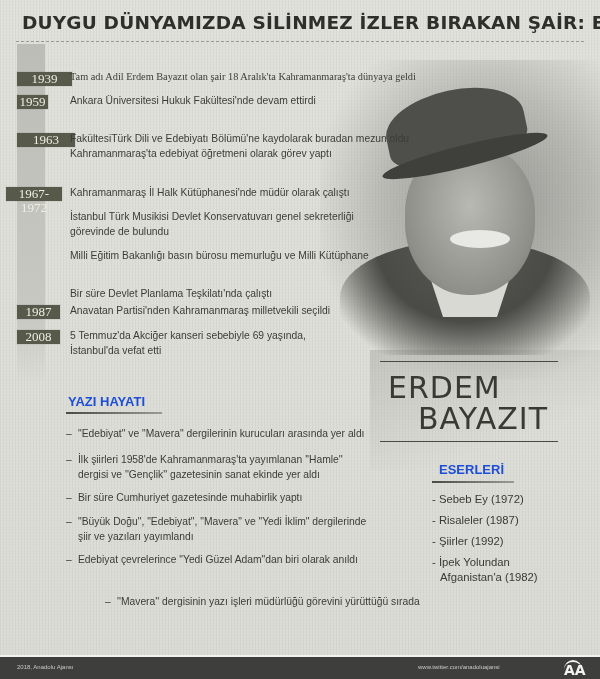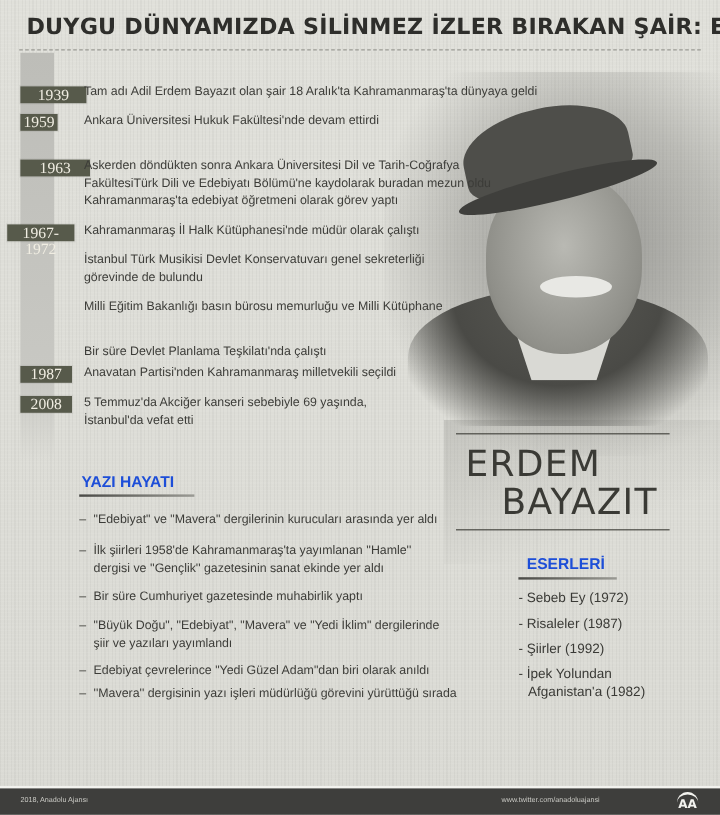--- a/index.html
+++ b/index.html
@@ -74,21 +74,21 @@
   .eser-item { position:absolute; left:432px; font-size:11.3px; line-height:15px; color:#3a3a36; white-space:nowrap; }
   .eser-item .cont { display:block; padding-left:8px; }
 
   .footer {
     position:absolute; left:0; top:655px; width:600px; height:24px; background:#3e3e3c;
     border-top:2px solid #f2f2ee;
   }
   .footer-left { position:absolute; left:17px; top:7px; font-size:6px; color:#c9c9c4; }
   .footer-right { position:absolute; left:418px; top:7px; font-size:6px; color:#c9c9c4; }
   .aa-logo { position:absolute; left:564px; top:3px; width:18px; height:17px; color:#f3f3ef;
-    font-family:"DejaVu Sans", sans-serif; font-weight:bold; font-size:10px; line-height:17px; text-align:center;
+    font-family:"DejaVu Sans", sans-serif; font-weight:bold; font-size:14px; line-height:17px; text-align:left;
     border-top:2px solid #f3f3ef; border-radius:50% 50% 0 0; }
 </style>
 </head>
 <body>
 
 <div class="bg-texture"></div>
 <div class="photo-area"></div>
 <div class="brush"></div>
 
 <div class="portrait">
@@ -100,32 +100,31 @@
   <div class="cap-brim"></div>
 </div>
 
 <div class="title">DUYGU DÜNYAMIZDA SİLİNMEZ İZLER BIRAKAN ŞAİR: ERDEM BAYAZIT</div>
 <div class="title-rule"></div>
 
 <div class="timeline-bar"></div>
 
 <div>
   <div class="year" style="left:17px;top:72px;width:55px;">1939</div>
-  <div class="tl-text" style="top:70px;">
+  <div class="tl-text" style="top:70px;font-family:Liberation Serif, serif;">
     <span>Tam adı Adil Erdem Bayazıt olan şair 18 Aralık'ta Kahramanmaraş'ta  dünyaya geldi</span>
   </div>
 
   <div class="year" style="left:17px;top:95px;width:31px;">1959</div>
   <div class="tl-text" style="top:94px;">
     <div>Ankara Üniversitesi Hukuk Fakültesi'nde devam ettirdi</div>
   </div>
 
   <div class="year" style="left:17px;top:133px;width:58px;">1963</div>
   <div class="tl-text" style="top:132px;">
-    <div>Askerden döndükten sonra Ankara Üniversitesi Dil ve Tarih-Coğrafya</div>
     <div>FakültesiTürk Dili ve Edebiyatı Bölümü'ne kaydolarak buradan mezun oldu</div>
     <div>Kahramanmaraş'ta edebiyat öğretmeni olarak görev yaptı</div>
   </div>
 
   <div class="year" style="left:6px;top:187px;width:56px;">1967-1972</div>
   <div class="tl-text" style="top:186px;">
     <div>Kahramanmaraş İl Halk Kütüphanesi'nde müdür olarak çalıştı</div>
   </div>
 
   <div class="tl-text" style="top:210px;">
@@ -172,21 +171,21 @@
   <div class="yazi-item" style="top:490px;">
     <span class="dash">–</span><span>Bir süre Cumhuriyet gazetesinde muhabirlik yaptı</span>
   </div>
   <div class="yazi-item" style="top:514px;">
     <span class="dash">–</span><span>"Büyük Doğu", "Edebiyat", "Mavera" ve "Yedi İklim" dergilerinde</span>
     <span class="cont">şiir ve yazıları yayımlandı</span>
   </div>
   <div class="yazi-item" style="top:552px;">
     <span class="dash">–</span><span>Edebiyat çevrelerince "Yedi Güzel Adam"dan biri olarak anıldı</span>
   </div>
-  <div class="yazi-item" style="top:571px;">
+  <div class="yazi-item" style="top:594px;margin-left:39px;">
     <span class="dash">–</span><span>''Mavera'' dergisinin yazı işleri müdürlüğü görevini yürüttüğü sırada</span>
   </div>
 </div>
 
 <div>
   <div class="section-head" style="left:439px;top:462px;">ESERLERİ</div>
   <div class="section-rule" style="left:432px;top:481px;width:82px;"></div>
 
   <div class="eser-item" style="top:492px;">
     <span>- Sebeb Ey (1972)</span>

